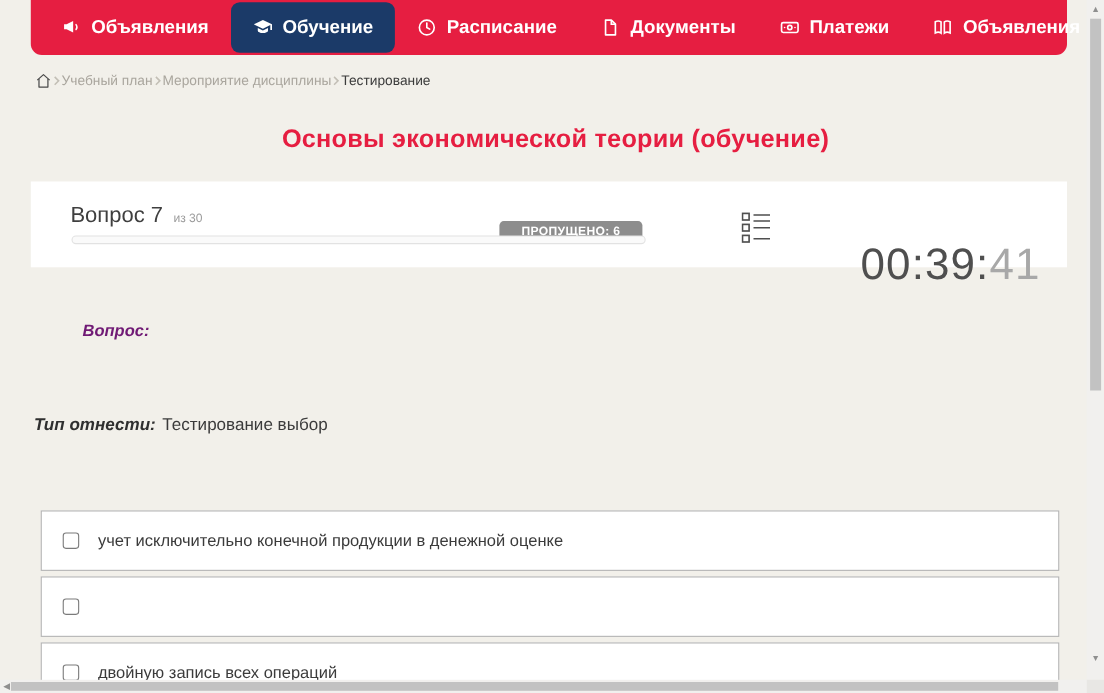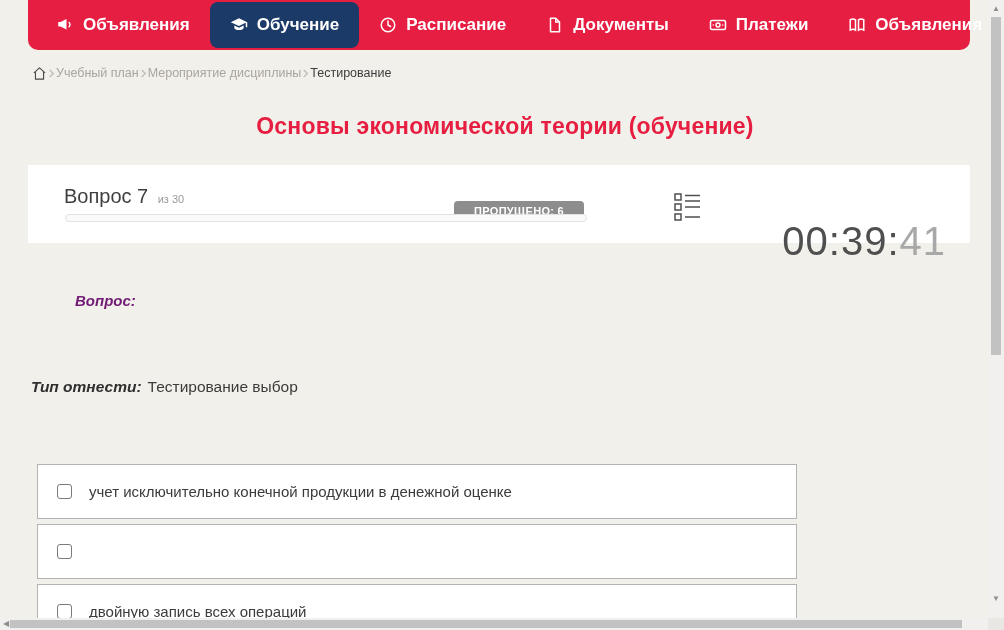--- a/index.html
+++ b/index.html
@@ -54,21 +54,21 @@
     font-weight:normal;letter-spacing:1px;margin-top:33px;}
   .timer .timer-sec{color:#a8a8a8;}
 
   
   .q-label{position:absolute;left:31px;top:292px;font-size:15px;font-weight:bold;font-style:italic;color:#701a75;margin-left:44px;}
   .q-text{position:absolute;left:31px;top:317px;font-size:15.5px;color:var(--text-dark);width:900px;}
   .q-type{position:absolute;left:31px;top:378px;font-size:15.5px;color:var(--text-dark);}
   .q-type .type-label{font-weight:bold;font-style:italic;color:#2f2f2f;margin-right:6px;}
 
   
-  .option-row{position:absolute;left:37px;width:760px;height:55px;background:#fff;
+  .option-row{position:absolute;left:37px;width:926px;height:55px;background:#fff;
     border:1px solid var(--option-border);display:flex;align-items:center;padding-left:19px;gap:17px;cursor:pointer;}
   .option-1{top:464px;}
   .option-2{top:524px;}
   .option-3{top:584px;height:54px;}
   .checkbox{width:15px;height:15px;border:1px solid #7b7b7b;border-radius:3px;background:#fff;flex:none;}
   .option-label{font-size:15px;color:var(--text-dark);}
 
   
   .vscroll{position:absolute;right:0;top:0;width:16px;height:618px;background:#f1f0ee;}
   .vscroll .arrow{position:absolute;left:0;width:16px;text-align:center;font-size:8px;color:#8f8f8f;line-height:14px;}

